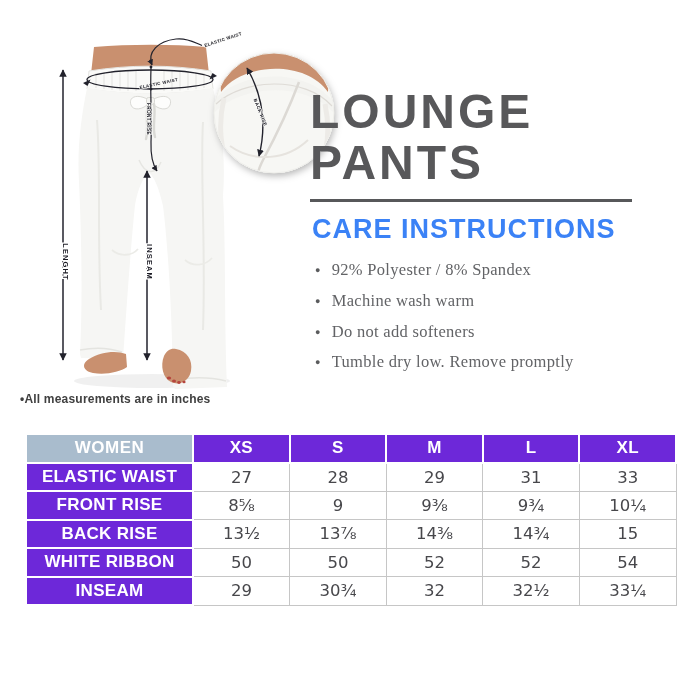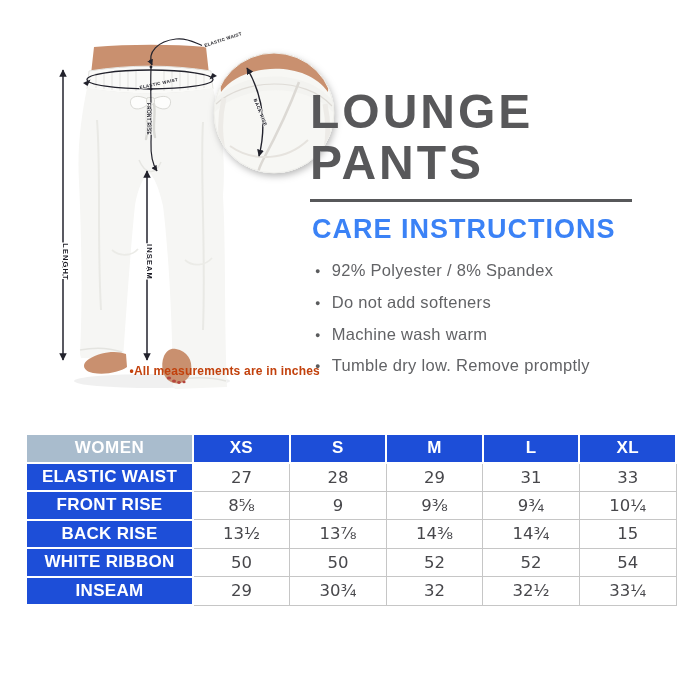--- a/index.html
+++ b/index.html
@@ -5,42 +5,42 @@
   html,body{margin:0;padding:0;background:#fff;}
   .canvas{position:relative;width:700px;height:700px;background:#fff;overflow:hidden;
           font-family:"Liberation Sans",sans-serif;}
 
   
   .diagram-svg{position:absolute;left:0;top:0;width:360px;height:400px;}
   .vlabel{font-family:"Liberation Sans",sans-serif;font-size:7.5px;font-weight:bold;
           letter-spacing:1.1px;fill:#1b1b24;stroke:#ffffff;stroke-width:2.4px;paint-order:stroke;}
   .slabel{font-family:"Liberation Sans",sans-serif;font-size:4.4px;font-weight:bold;
           letter-spacing:.4px;fill:#1b1b24;stroke:#f7f7f5;stroke-width:1.3px;paint-order:stroke;}
-  .note{position:absolute;left:20px;top:364px;width:300px;text-align:right;
-        font-size:12px;font-weight:bold;color:#c2410c;letter-spacing:.2px;}
+  .note{position:absolute;left:20px;top:392px;width:300px;text-align:left;
+        font-size:12px;font-weight:bold;color:#404040;letter-spacing:.2px;}
 
   
   .title{position:absolute;left:310px;top:86px;width:324px;
          font-size:48px;line-height:51px;font-weight:bold;color:#58585a;letter-spacing:3px;}
   .divider{position:absolute;left:310px;top:199px;width:322px;height:3px;background:#57585a;}
   .care-heading{position:absolute;left:312px;top:214px;font-size:27px;font-weight:bold;
                 color:#3b82f6;letter-spacing:1px;white-space:nowrap;}
-  .care-list{position:absolute;left:315px;top:256px;margin:0;padding:0;list-style:none;}
+  .care-list{position:absolute;left:315px;top:256px;margin:0;padding:0;list-style:none;font-family:Liberation Serif, serif;}
   .care-list li{display:flex;align-items:baseline;font-size:16.5px;line-height:28.8px;
                 color:#626366;letter-spacing:.3px;white-space:nowrap;}
   .care-list li::before{content:"\25CF";font-size:9px;color:#5a5b5d;margin-right:11px;
                         position:relative;top:-2px;}
 
   
   .size-table{position:absolute;left:25px;top:433px;width:652px;border-collapse:collapse;
               table-layout:fixed;}
   .size-table td,.size-table th{height:26.5px;padding:0;text-align:center;vertical-align:middle;
               border:1px solid #c6c6c6;font-size:16.5px;color:#47474b;
               font-family:"DejaVu Sans","Liberation Sans",sans-serif;}
-  .size-table .dark{background:#1d4ed8;color:#ffffff;font-weight:bold;border:2px solid #ffffff;
+  .size-table .dark{background:#6d28d9;color:#ffffff;font-weight:bold;border:2px solid #ffffff;
               font-family:"Liberation Sans",sans-serif;font-size:17px;letter-spacing:.3px;}
   .size-table .women{background:#a9bccd;color:#ffffff;font-weight:bold;border:2px solid #ffffff;
               font-family:"Liberation Sans",sans-serif;font-size:17px;letter-spacing:.5px;}
 </style>
 </head>
 <body>
 
 <div class="canvas">
 
   <svg class="diagram-svg" viewBox="0 0 360 400">
@@ -142,24 +142,24 @@
     <div>LOUNGE</div>
     <div>PANTS</div>
   </div>
   <div class="divider"></div>
   <div class="care-heading">CARE INSTRUCTIONS</div>
   <ul class="care-list">
     <li>
         <span>92% Polyester / 8% Spandex</span>
       </li>
     <li>
+        <span>Machine wash warm</span>
+      </li>
+    <li>
         <span>Do not add softeners</span>
-      </li>
-    <li>
-        <span>Machine wash warm</span>
       </li>
     <li>
         <span>Tumble dry low. Remove promptly</span>
       </li>
   </ul>
 
   <table class="size-table">
     <colgroup>
       <col style="width:167px">
         <col>

